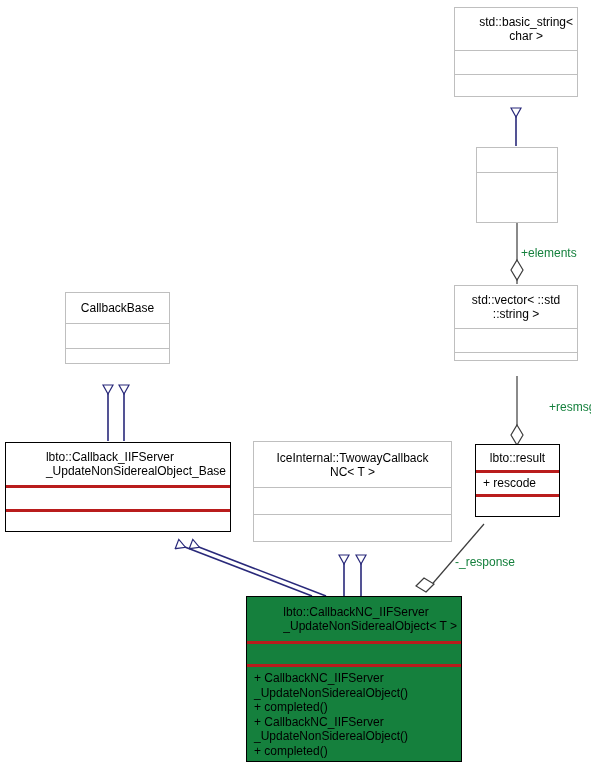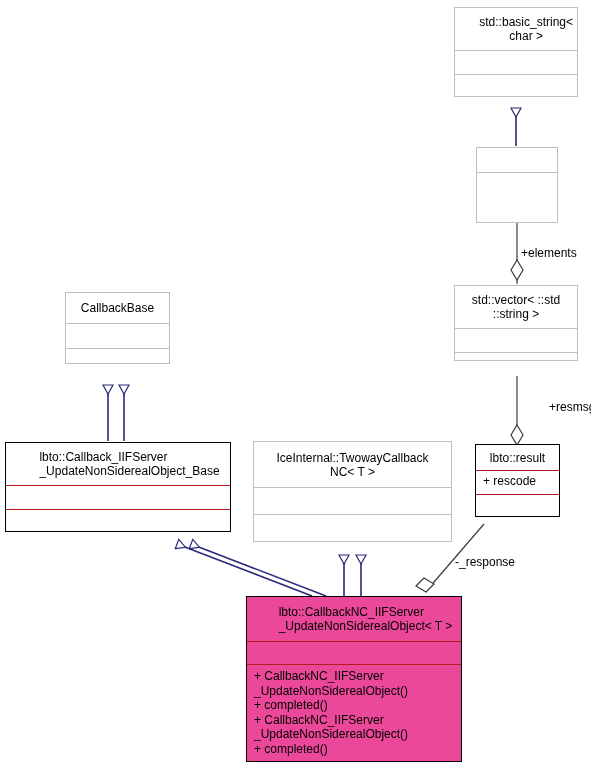--- a/index.html
+++ b/index.html
@@ -30,49 +30,49 @@
     background: #ffffff;
     border: 1px solid #bfbfbf;
     display: flex;
     flex-direction: column;
     z-index: 2;
   }
   .node.strong {
     border: 1px solid #000000;
   }
   .node.filled {
-    background: #ec4899;
+    background: #15803d;
   }
   .compartment {
     box-sizing: border-box;
     display: flex;
     align-items: center;
     overflow: hidden;
   }
   .compartment.title {
     justify-content: center;
     text-align: center;
     flex-direction: column;
   }
   .compartment + .compartment {
     border-top: 1px solid #bfbfbf;
   }
   .node.strong .compartment + .compartment {
-    border-top: 1px solid #b91c1c;
+    border-top: 3px solid #b91c1c;
   }
   .name-text {
     font-size: 12px;
     color: #000000;
     line-height: 14px;
     white-space: pre-line;
     text-align: center;
     padding: 0 4px;
   }
   .node.leftalign .compartment.title {
-    align-items: center;
+    align-items: flex-end;
     margin-left: 20px;
   }
   .node.leftalign .name-text {
     text-align: left;
     padding-left: 7px;
   }
   .member-text {
     font-size: 12px;
     color: #000000;
     line-height: 14.5px;
@@ -80,21 +80,21 @@
     text-align: left;
     padding-left: 7px;
   }
   .compartment.members {
     align-items: flex-start;
     padding-top: 4px;
   }
   .edge-label {
     position: absolute;
     font-size: 12px;
-    color: #000000;
+    color: #15803d;
     white-space: nowrap;
     z-index: 3;
   }
 </style>
 </head>
 <body>
 
 <div id="diagram">
 
   <svg id="edges" viewBox="0 0 591 767" width="591" height="767" xmlns="http://www.w3.org/2000/svg">

